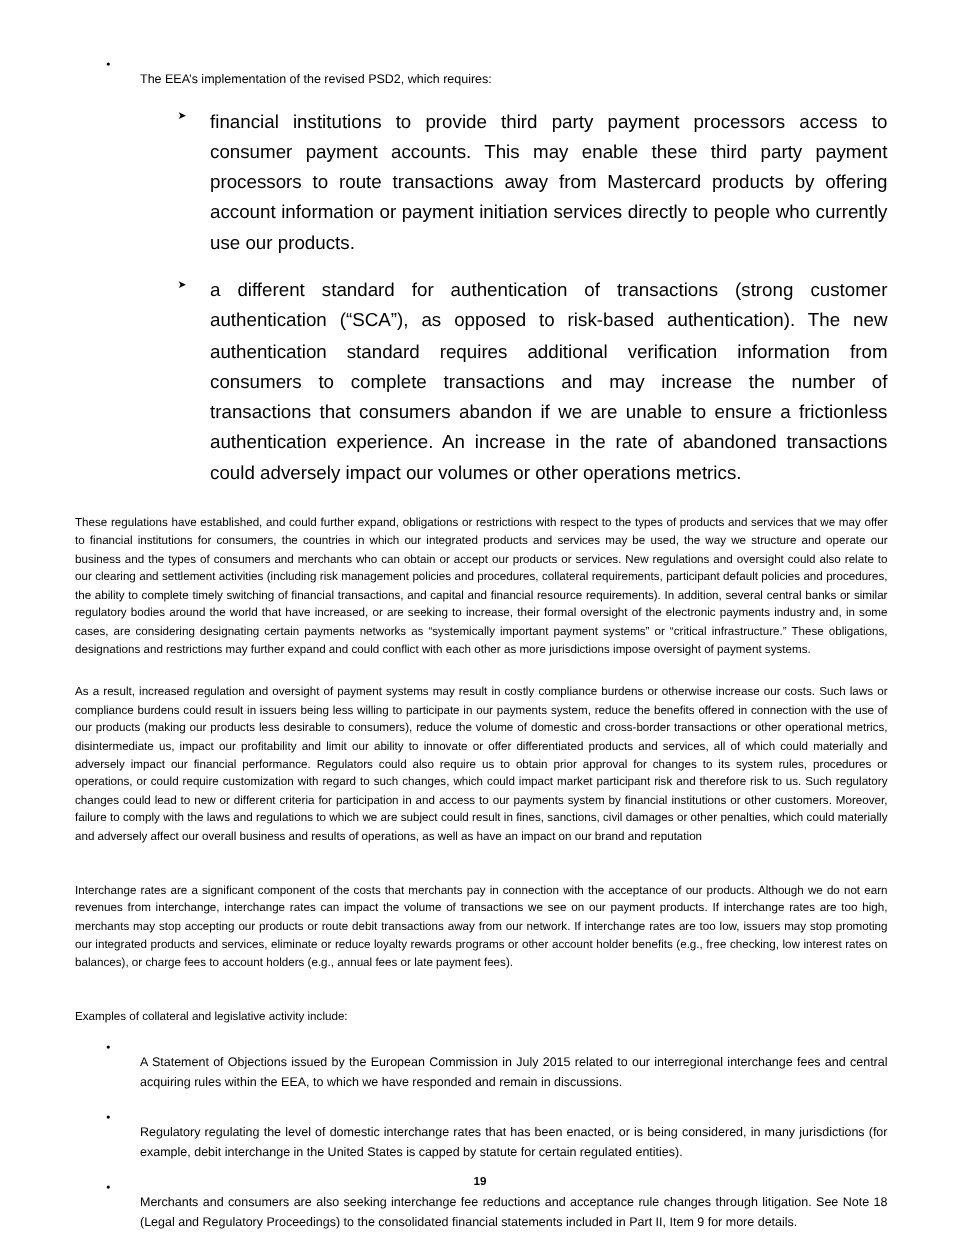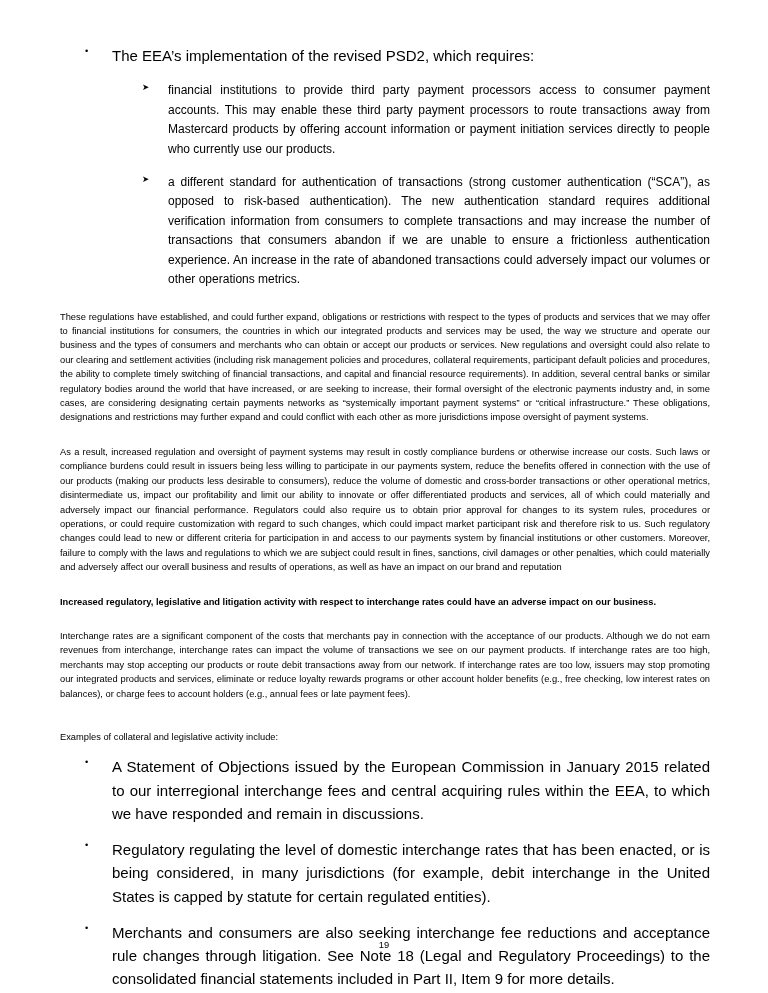--- a/index.html
+++ b/index.html
@@ -41,38 +41,39 @@
     padding-left: 25px;
   }
   .bullet-l1 .marker {
     width: 27px;
     flex: 0 0 27px;
     font-size: 9.3px;
     line-height: 1.55;
   }
   .bullet-l1 .text {
     flex: 1;
-    font-size: 15px;
+    font-size: 10px;
     line-height: 1.55;
     text-align: justify;
+    margin-top: 12px;
   }
   .bullet-l2 {
     display: flex;
     margin: 0 0 11px 0;
     padding-left: 82px;
   }
   .bullet-l2 .marker {
     width: 26px;
     flex: 0 0 26px;
     font-size: 8.6px;
     line-height: 1.62;
   }
   .bullet-l2 .text {
     flex: 1;
-    font-size: 12px;
+    font-size: 15px;
     line-height: 1.62;
     text-align: justify;
   }
   .gap-after-l2 {
     height: 3px;
   }
   .spacer-big {
     height: 9px;
   }
   .lower-bullets {
@@ -82,20 +83,21 @@
     margin-bottom: 13px;
   }
   .page-number {
     position: absolute;
     left: 0;
     right: 0;
     top: 940px;
     text-align: center;
     font-size: 9.3px;
     color: #000000;
+    font-weight: bold;
   }
 </style>
 </head>
 <body>
 
 <div class="page">
   <div class="content">
 
     <div class="bullet-l1">
       <span class="marker">•</span>
@@ -119,37 +121,36 @@
     <div class="spacer-big"></div>
 
     <p>These regulations have established, and could further expand, obligations or restrictions with respect to the types of products and services that we may offer to financial institutions for consumers, the countries in which our integrated products and services may be used, the way we structure and operate our business and the types of consumers and merchants who can obtain or accept our products or services.  New regulations and oversight could also relate to our clearing and settlement activities (including risk management policies and procedures, collateral requirements, participant default policies and procedures, the ability to complete timely switching of financial transactions, and capital and financial resource requirements). In addition, several central banks or similar regulatory bodies around the world that have increased, or are seeking to increase, their formal oversight of the electronic payments industry and, in some cases, are considering designating certain payments networks as “systemically important payment systems” or “critical infrastructure.”  These obligations, designations and restrictions may further expand and could conflict with each other as more jurisdictions impose oversight of payment systems.</p>
 
     <div class="spacer-big"></div>
 
     <p>As a result, increased regulation and oversight of payment systems may result in costly compliance burdens or otherwise increase our costs.  Such laws or compliance burdens could result in issuers being less willing to participate in our payments system, reduce the benefits offered in connection with the use of our products (making our products less desirable to consumers), reduce the volume of domestic and cross-border transactions or other operational metrics, disintermediate us, impact our profitability and limit our ability to innovate or offer differentiated products and services, all of which could materially and adversely impact our financial performance.  Regulators could also require us to obtain prior approval for changes to its system rules, procedures or operations, or could require customization with regard to such changes, which could impact market participant risk and therefore risk to us.  Such regulatory changes could lead to new or different criteria for participation in and access to our payments system by financial institutions or other customers.  Moreover, failure to comply with the laws and regulations to which we are subject could result in fines, sanctions, civil damages or other penalties, which could materially and adversely affect our overall business and results of operations, as well as have an impact on our brand and reputation</p>
 
     <div class="spacer-big"></div>
 
-    <p class="bold">Increased regulatory, legislative and litigation activity with respect to interchange rates could have an adverse impact on our business.</p>
 
     <div class="spacer-big"></div>
 
     <p>Interchange rates are a significant component of the costs that merchants pay in connection with the acceptance of our products.  Although we do not earn revenues from interchange, interchange rates can impact the volume of transactions we see on our payment products.  If interchange rates are too high, merchants may stop accepting our products or route debit transactions away from our network.  If interchange rates are too low, issuers may stop promoting our integrated products and services, eliminate or reduce loyalty rewards programs or other account holder benefits (e.g., free checking, low interest rates on balances), or charge fees to account holders (e.g., annual fees or late payment fees).</p>
 
     <div class="spacer-big"></div>
 
 
     <div class="spacer-big"></div>
 
     <p>Examples of collateral and legislative activity include:</p>
 
     <div class="lower-bullets">
       <div class="bullet-l1">
         <span class="marker">•</span>
-        <span class="text">A Statement of Objections issued by the European Commission in January 2015 related to our interregional interchange fees and central acquiring rules within the EEA, to which we have responded and remain in discussions.</span>
+        <span class="text">A Statement of Objections issued by the European Commission in July 2015 related to our interregional interchange fees and central acquiring rules within the EEA, to which we have responded and remain in discussions.</span>
       </div>
       <div class="bullet-l1">
         <span class="marker">•</span>
         <span class="text">Regulatory regulating the level of domestic interchange rates that has been enacted, or is being considered, in many jurisdictions (for example, debit interchange in the United States is capped by statute for certain regulated entities).</span>
       </div>
       <div class="bullet-l1">
         <span class="marker">•</span>
         <span class="text">Merchants and consumers are also seeking interchange fee reductions and acceptance rule changes through litigation. See Note 18 (Legal and Regulatory Proceedings) to the consolidated financial statements included in Part II, Item 9 for more details.</span>
       </div>
     </div>

